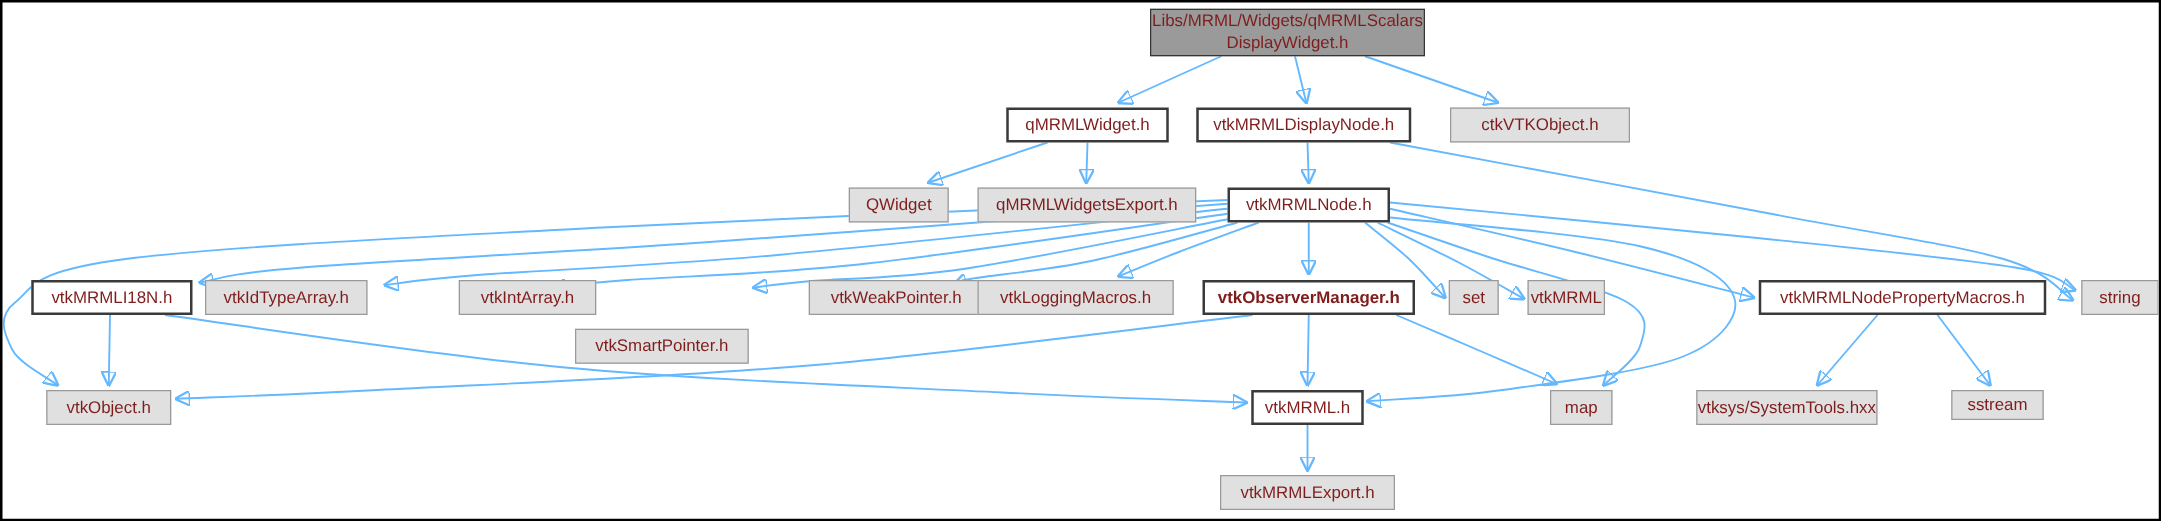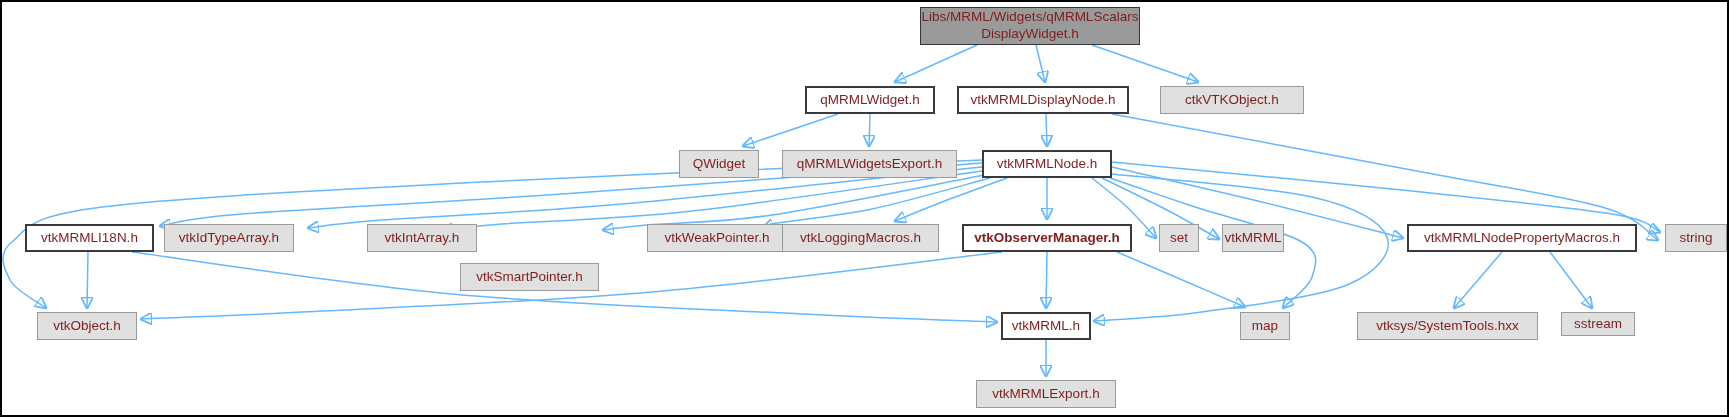--- a/index.html
+++ b/index.html
@@ -86,17 +86,17 @@
       <div class="node ext" style="left: 618px; top: 222px; width: 140px; height: 28px; margin-left: 27px;">vtkWeakPointer.h</div>
       <div class="node ext" style="left: 780px; top: 222px; width: 157px; height: 28px;">vtkLoggingMacros.h</div>
       <div class="node doc" style="left: 960px; top: 222px; width: 170px; height: 28px; font-weight: bold;">vtkObserverManager.h</div>
       <div class="node ext" style="left: 1157px; top: 222px; width: 40px; height: 28px;">set</div>
       <div class="node ext" style="left: 1220px; top: 222px; width: 62px; height: 28px;">vtkMRML</div>
       <div class="node doc" style="left: 1405px; top: 222px; width: 230px; height: 28px;">vtkMRMLNodePropertyMacros.h</div>
       <div class="node ext" style="left: 1663px; top: 222px; width: 62px; height: 28px;">string</div>
       <div class="node ext" style="left: 35px; top: 310px; width: 100px; height: 28px;">vtkObject.h</div>
       <div class="node doc" style="left: 999px; top: 310px; width: 90px; height: 28px;">vtkMRML.h</div>
       <div class="node ext" style="left: 1238px; top: 310px; width: 50px; height: 28px;">map</div>
-      <div class="node ext" style="left: 1355px; top: 310px; width: 181px; height: 28px;">vtksys/SystemTools.hxx</div>
+      <div class="node ext" style="left: 1355px; top: 310px; width: 145px; height: 28px;">vtksys/SystemTools.hxx</div>
       <div class="node ext" style="left: 1559px; top: 310px; width: 74px; height: 24px;">sstream</div>
       <div class="node ext" style="left: 974px; top: 378px; width: 140px; height: 28px;">vtkMRMLExport.h</div>
     </div>
 </div>
 
 </body></html>

